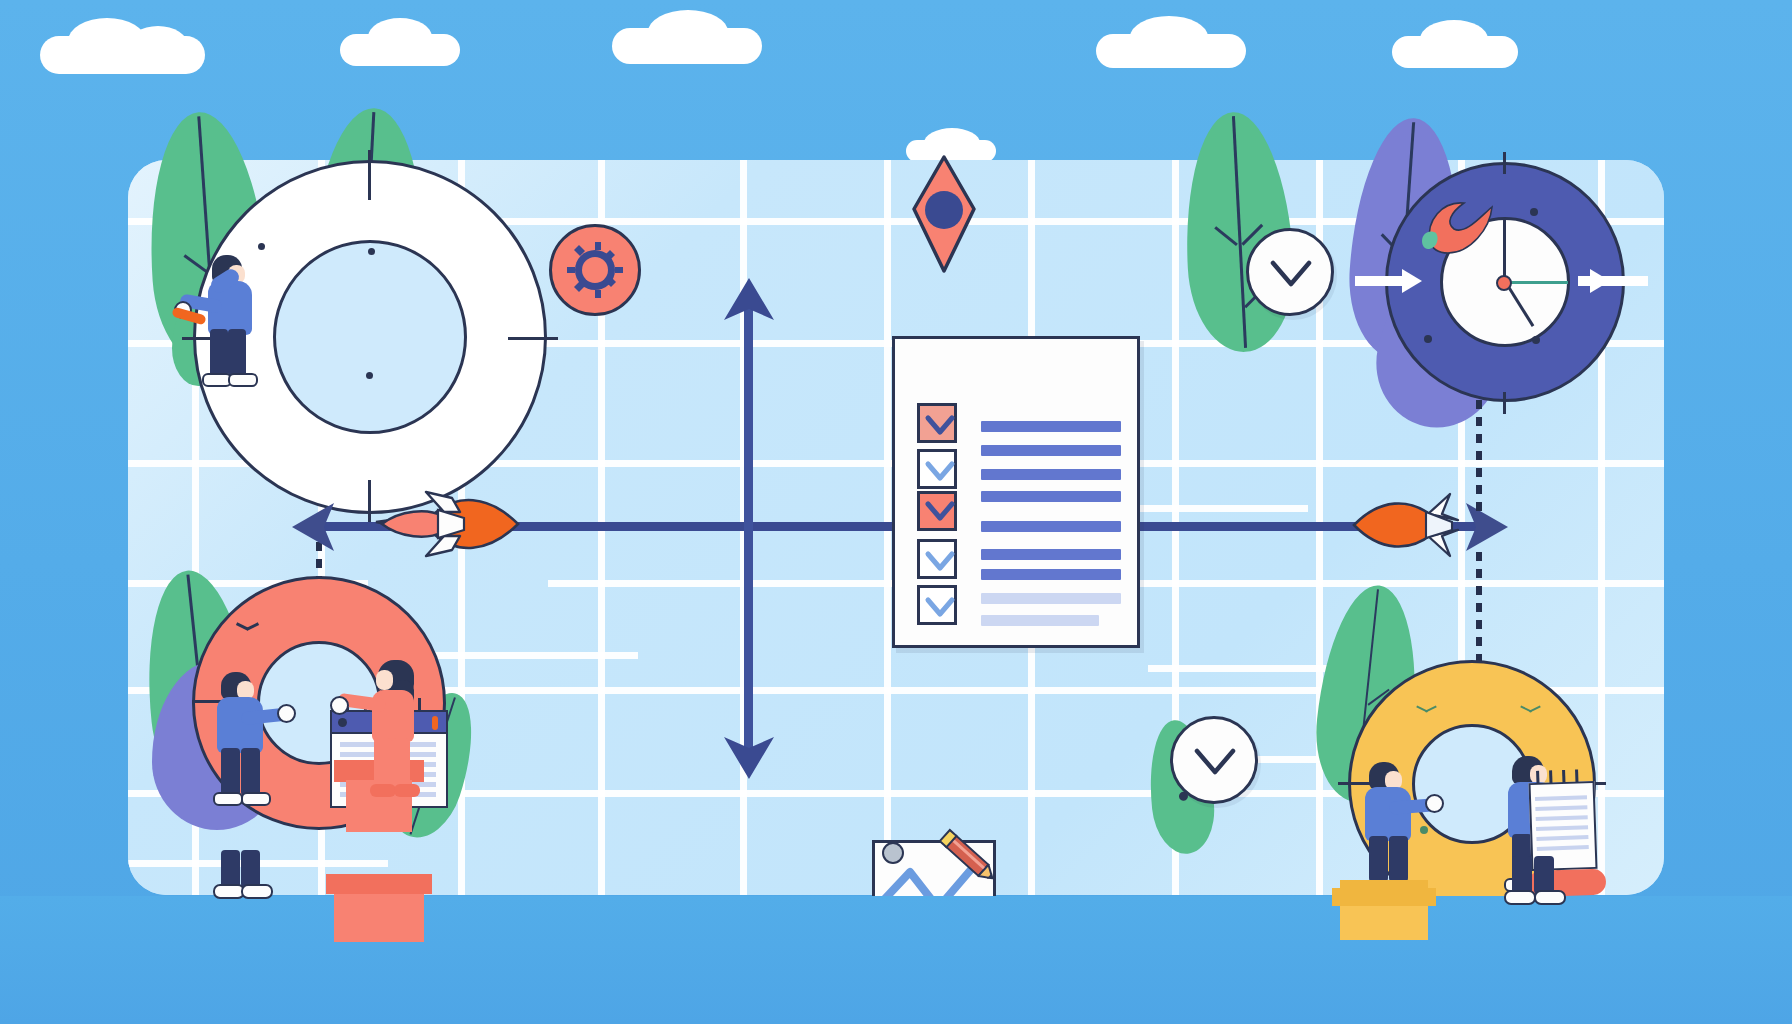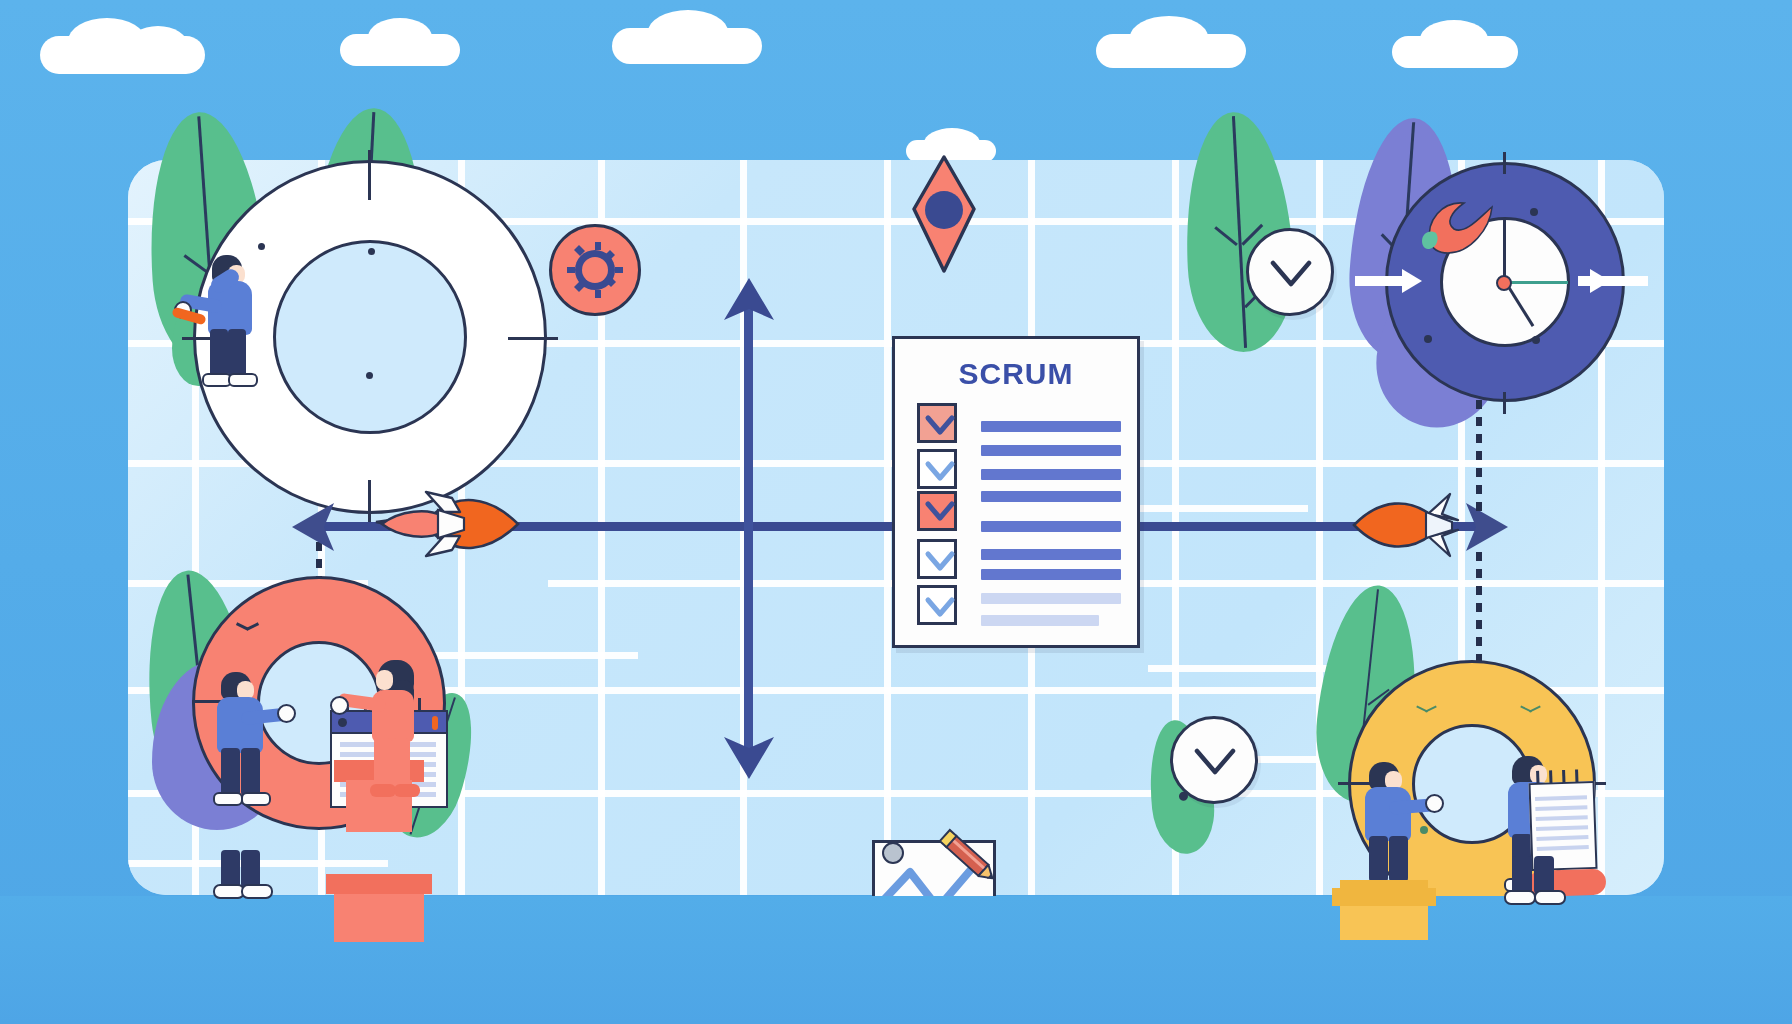--- a/index.html
+++ b/index.html
@@ -336,21 +336,20 @@
   <div style="position:absolute;left:1348px;top:490px;width:128px;height:70px;">
     <svg width="128" height="70" viewBox="0 0 128 70">
       <path d="M6 35 C32 8, 62 8, 84 26 L84 44 C62 62, 32 62, 6 35 Z" fill="#f1661f" stroke="#2b3553" stroke-width="2.6"></path>
       <path d="M80 24 L102 4 L94 24 L110 30 Z" fill="#fdfdfd" stroke="#2b3553" stroke-width="2.3" stroke-linejoin="round"></path>
       <path d="M80 46 L102 66 L94 46 L110 40 Z" fill="#fdfdfd" stroke="#2b3553" stroke-width="2.3" stroke-linejoin="round"></path>
       <path d="M78 22 L104 32 L104 40 L78 48 Z" fill="#eef4fb" stroke="#2b3553" stroke-width="2.1"></path>
     </svg>
   </div>
 
   <div class="sheet">
-    <div class="sheet-title">SCRUM</div>
 
     <div class="cb faded" style="left:22px;top:64px;">
       <svg width="32" height="32" viewBox="0 0 32 32">
           <path d="M4 8 L16 22 L28 8" fill="none" stroke="#3f529c" stroke-width="5" stroke-linecap="round" stroke-linejoin="round"></path>
         </svg>
     </div>
     <div class="cb" style="left:22px;top:110px;background:#ffffff;">
       <svg width="32" height="32" viewBox="0 0 32 32">
           <path d="M4 8 L16 22 L28 8" fill="none" stroke="#7aa6e3" stroke-width="5" stroke-linecap="round" stroke-linejoin="round"></path>
         </svg>

